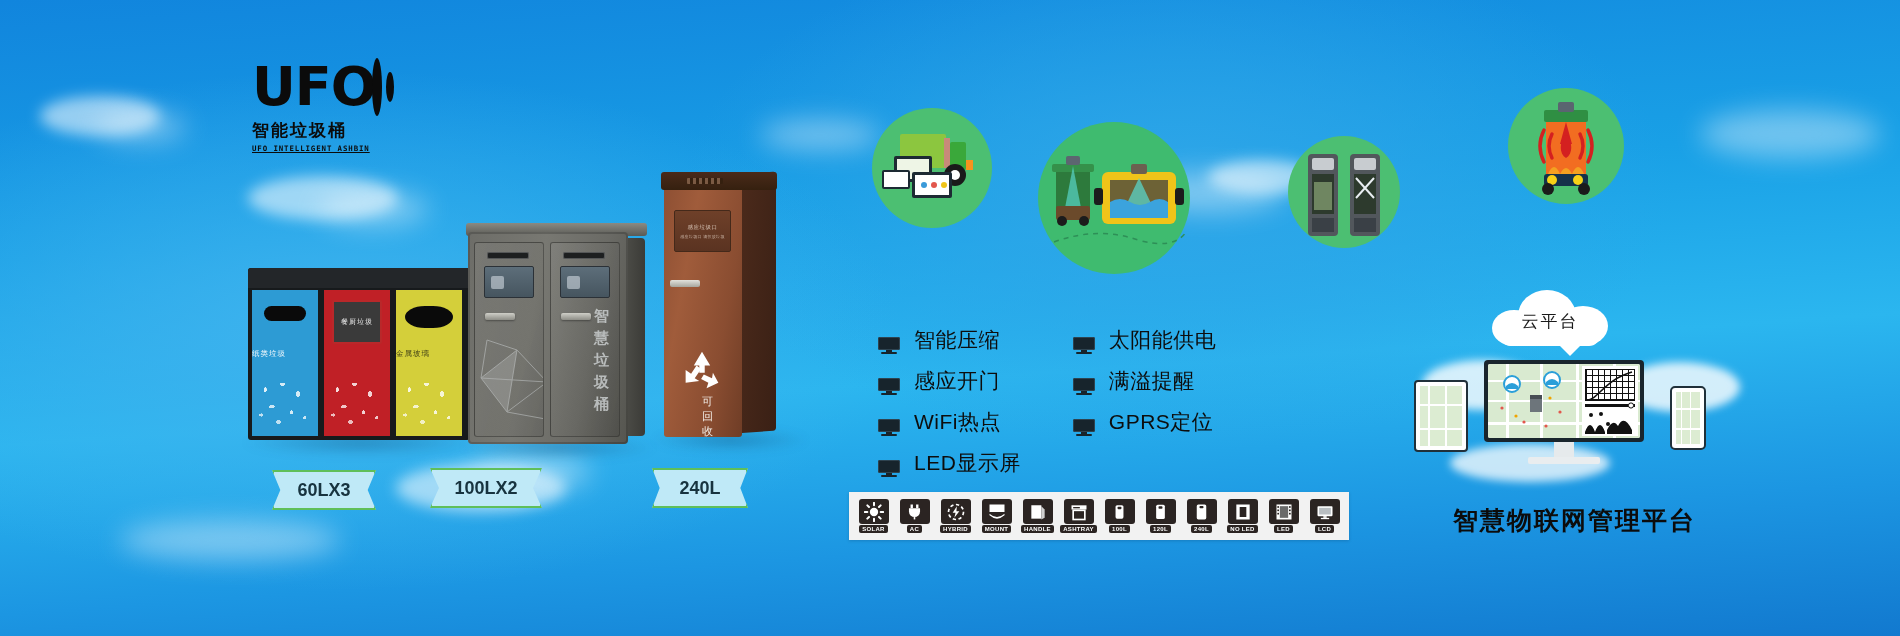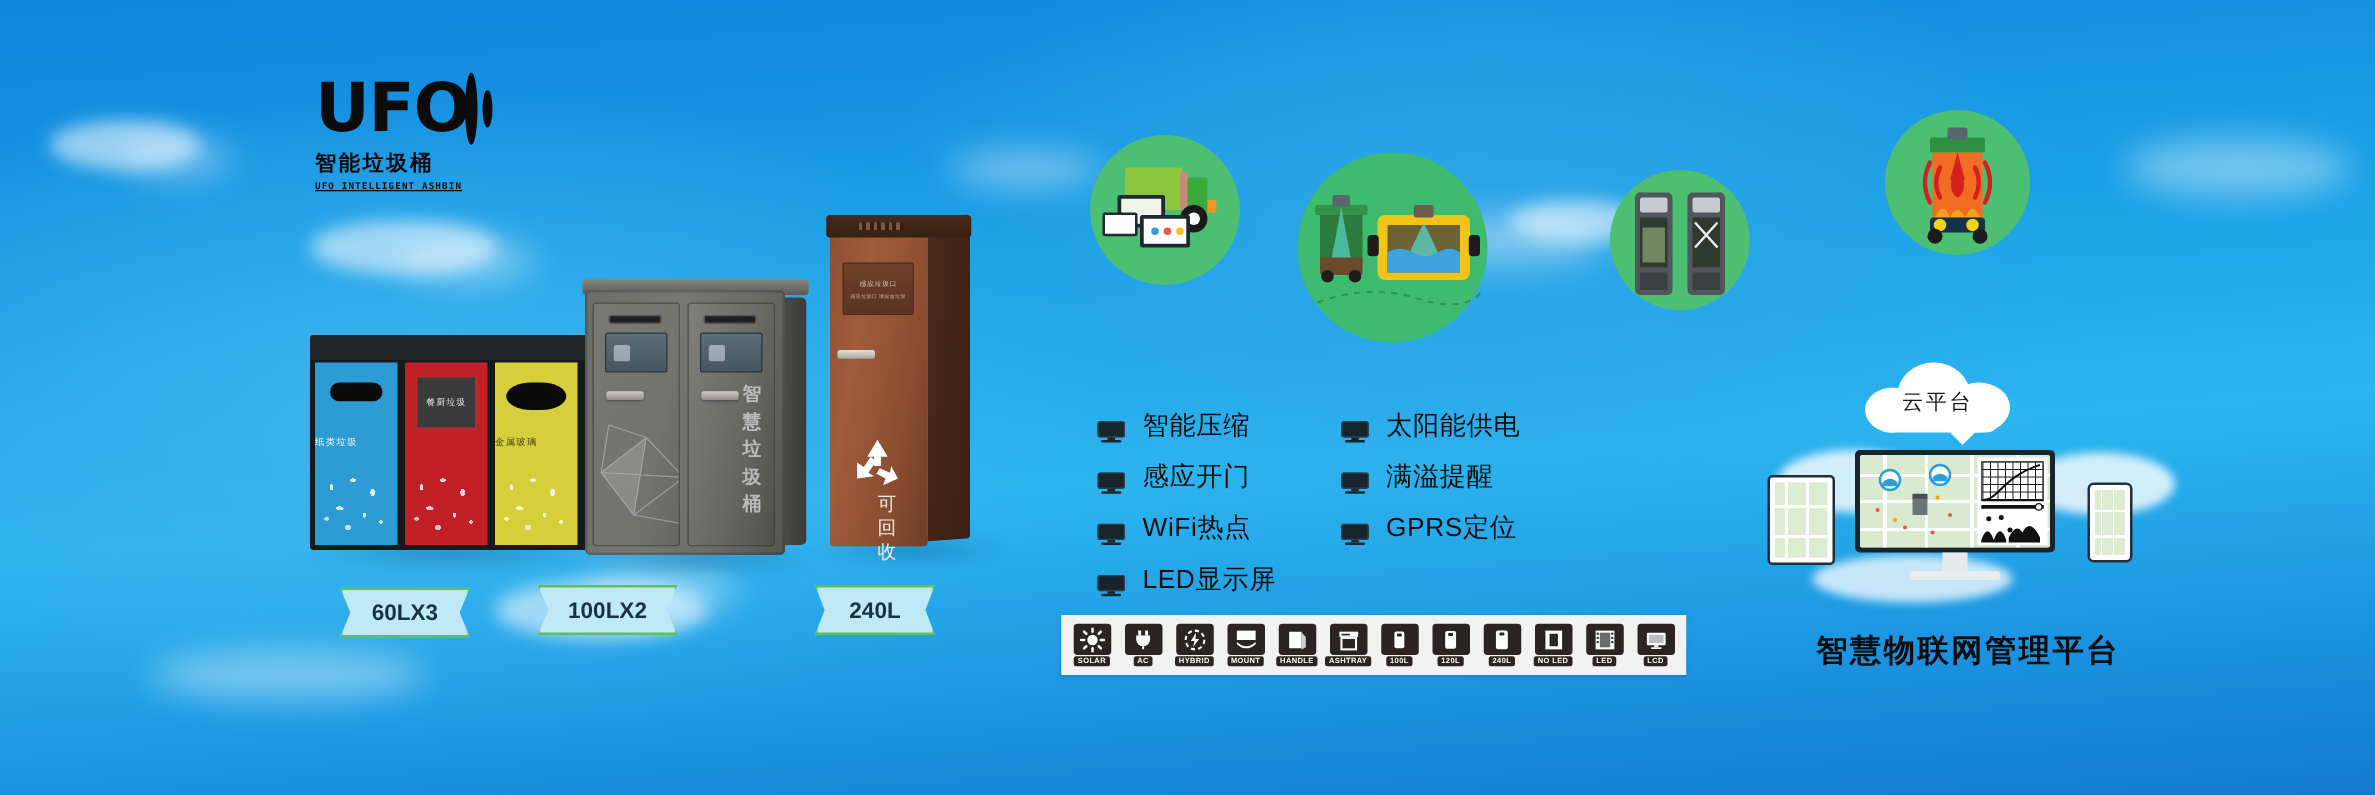--- a/index.html
+++ b/index.html
@@ -154,21 +154,21 @@
     display:flex; flex-direction:column; align-items:center; justify-content:center; gap:3px;
   }
   #bin1 .screen b{ color:#d6c2b3; font-size:5.5px; font-weight:400; letter-spacing:.5px; }
   #bin1 .screen i{ color:#c9b3a3; font-size:4px; font-style:normal; letter-spacing:.3px; }
   #bin1 .handle{
     position:absolute; left:6px; top:98px; width:30px; height:7px; border-radius:2px;
     background:linear-gradient(180deg,#e2e2dc,#a6a69e);
   }
   #bin1 .recyc{ position:absolute; left:16px; top:168px; width:44px; height:40px; }
   #bin1 .rlab{ position:absolute; left:0; right:34px; top:212px; text-align:center;
-    color:#f2ece6; font-size:15px; letter-spacing:1px;padding-left:38px; }
+    color:#f2ece6; font-size:11px; letter-spacing:1px;padding-left:38px; }
 
   
   .ribbon{
     position:absolute; height:40px; background:#bfe9f7;
     border:2px solid #5fbf5a;
     display:flex; align-items:center; justify-content:center;
     color:#17333f; font-weight:700; font-size:18px;
     clip-path:polygon(0 0, 100% 0, 92% 50%, 100% 100%, 0 100%, 8% 50%);
     box-shadow:0 1px 4px rgba(0,40,70,.18);
   }

